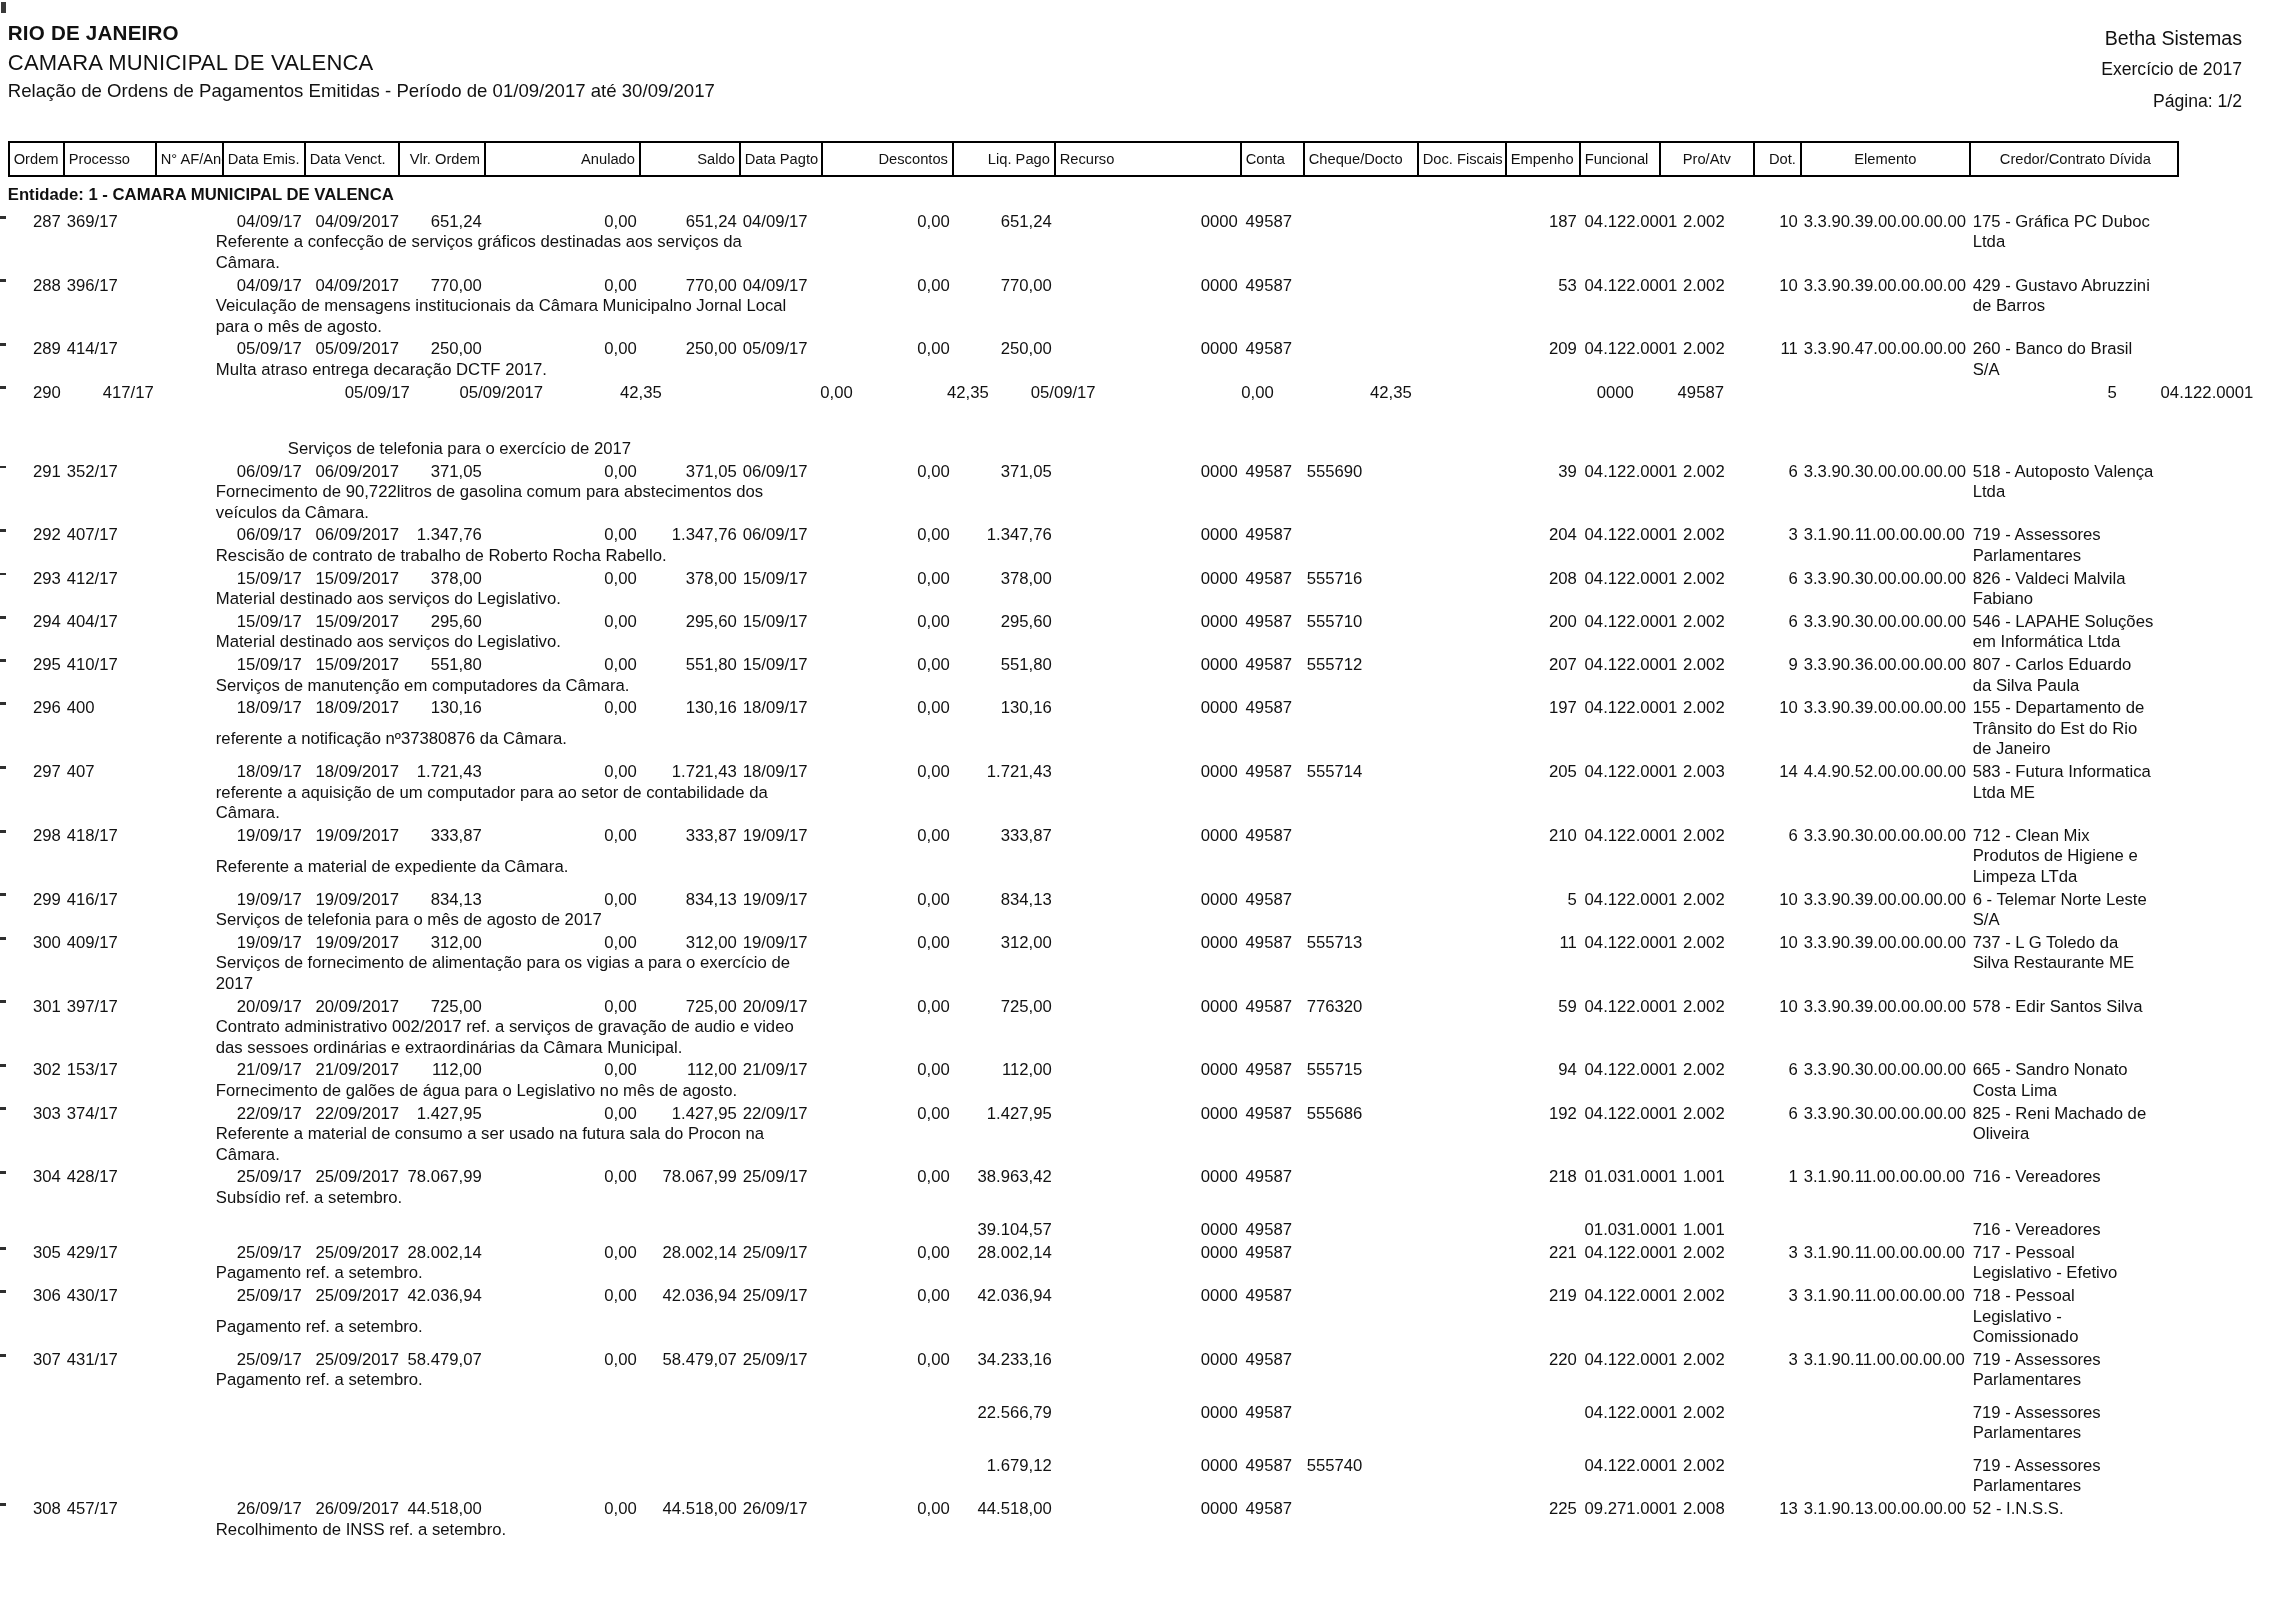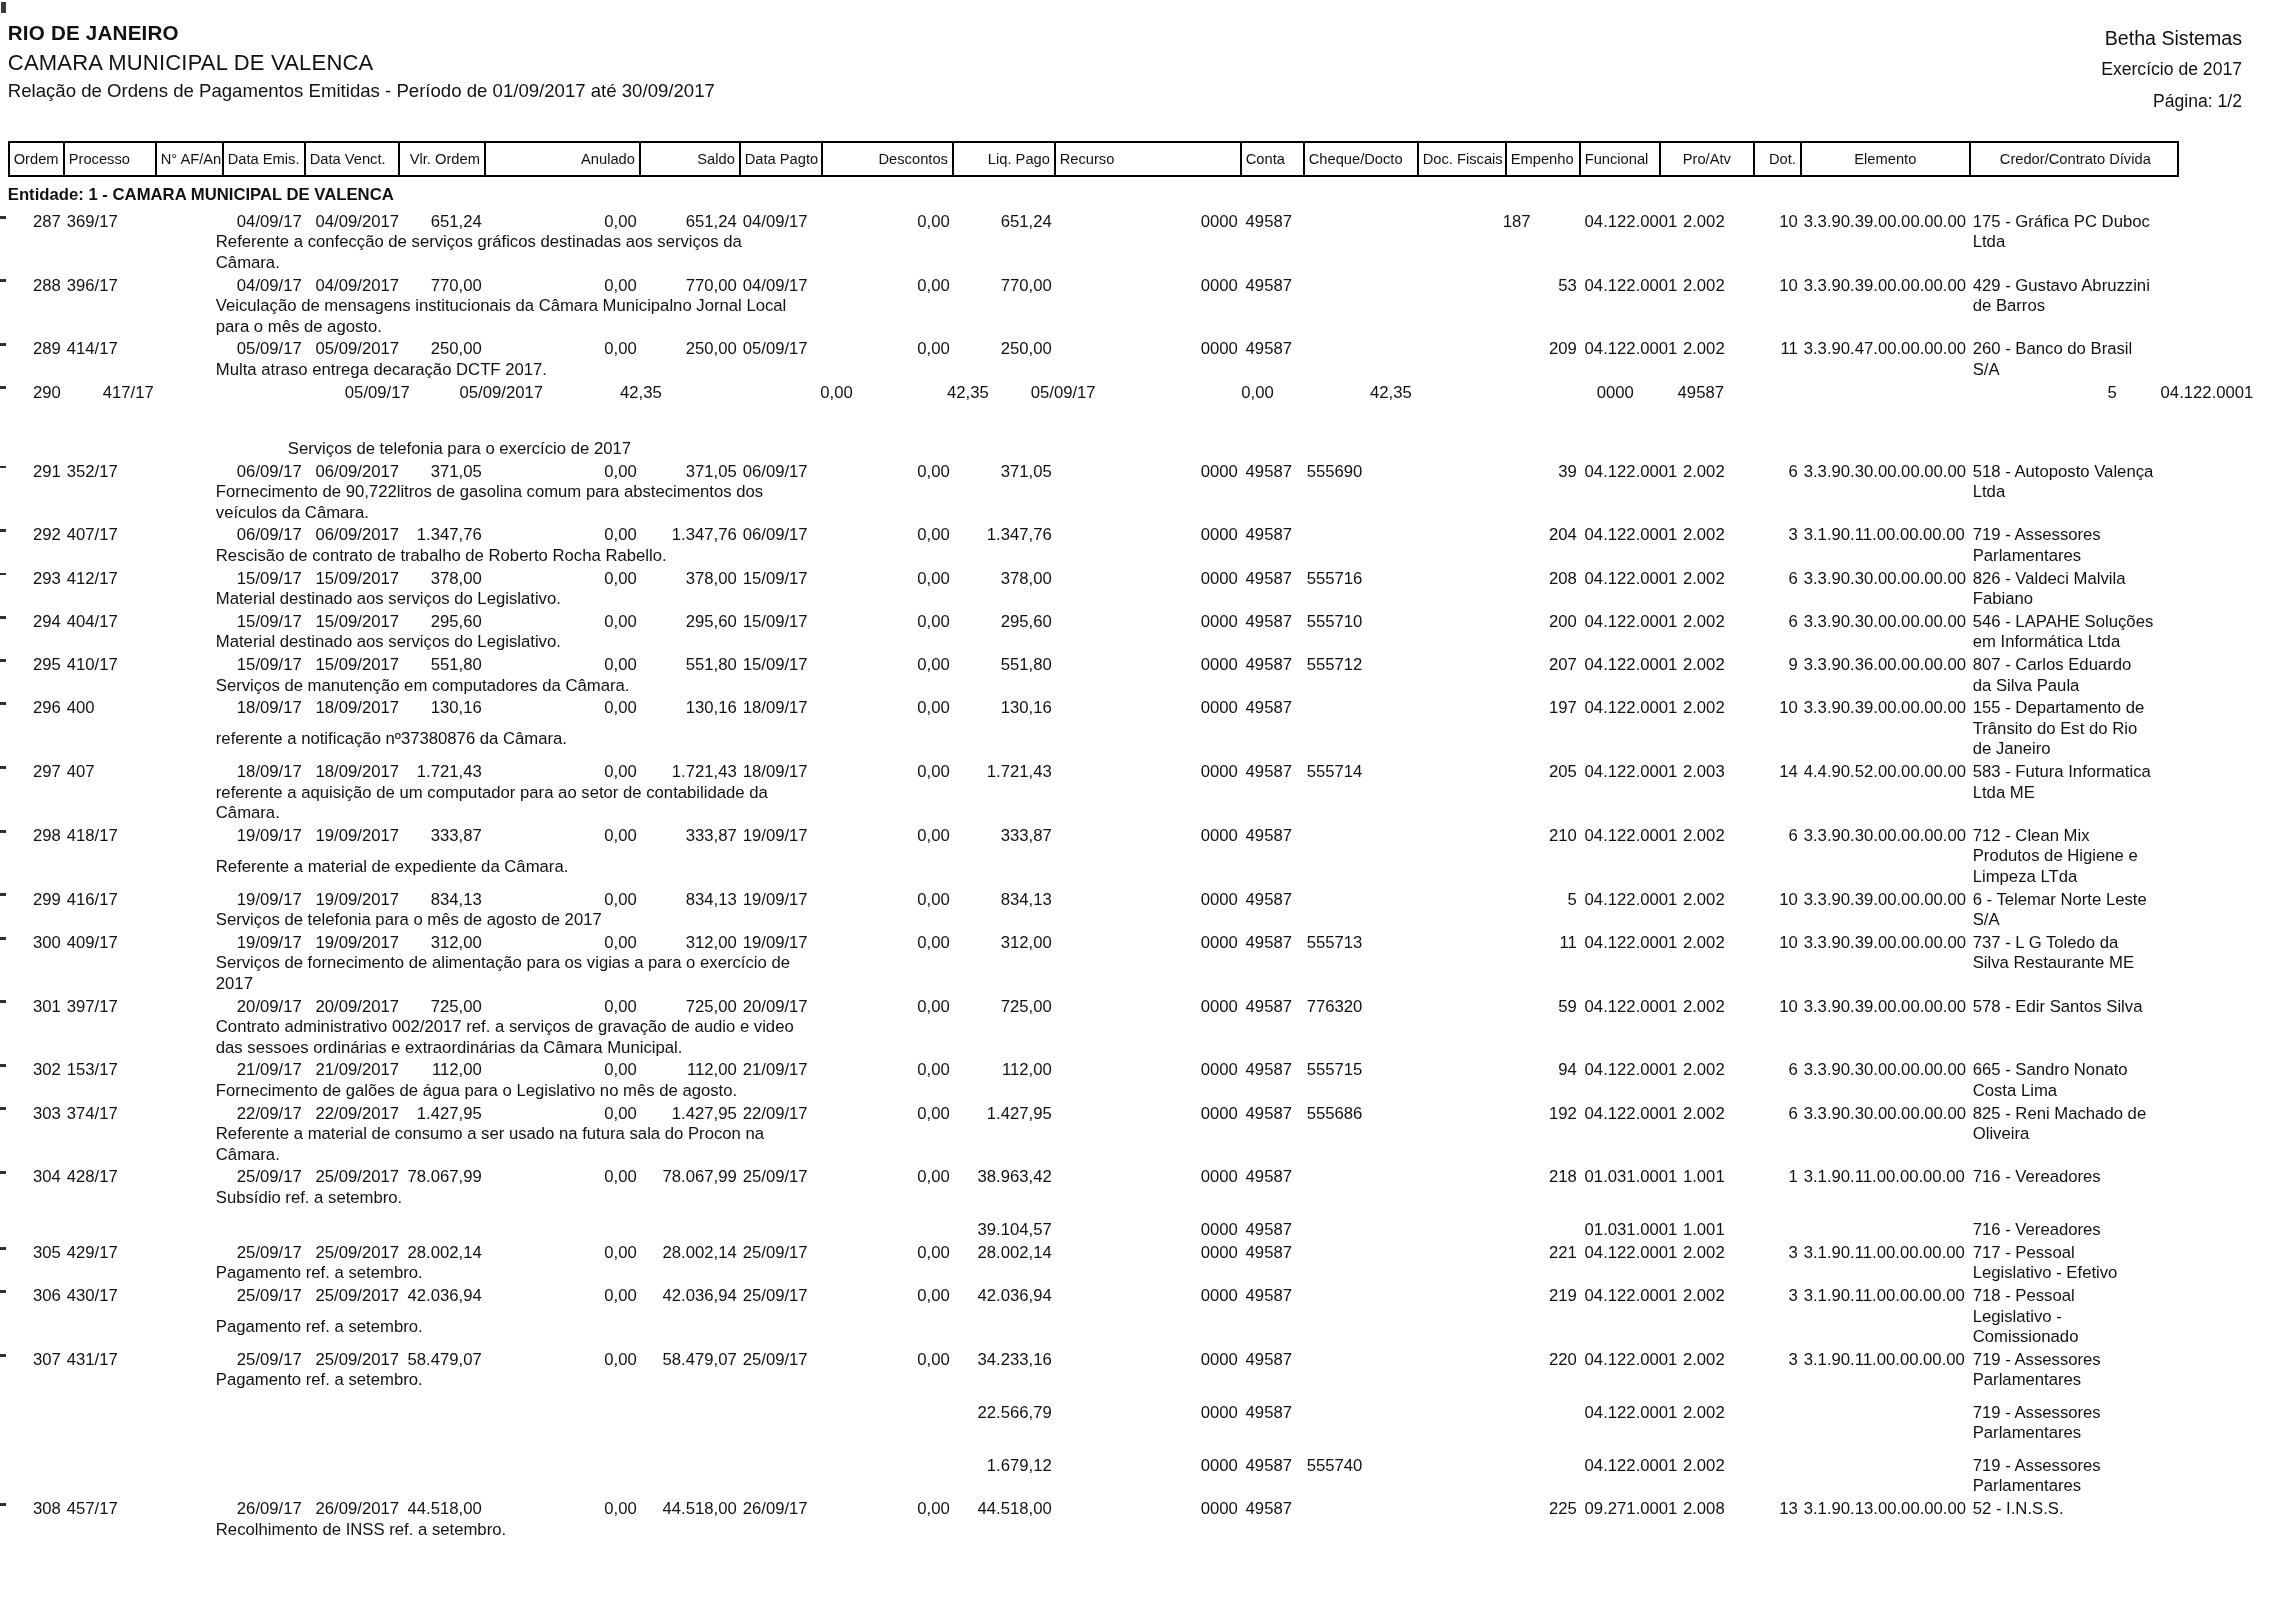--- a/index.html
+++ b/index.html
@@ -127,21 +127,21 @@
         <div class="cell" style="grid-area: 1 / 4; text-align: right;">04/09/17</div>
         <div class="cell" style="grid-area: 1 / 5; text-align: left; padding-left: 13.7px;">04/09/2017</div>
         <div class="cell" style="grid-area: 1 / 6; text-align: right;">651,24</div>
         <div class="cell" style="grid-area: 1 / 7; text-align: right;">0,00</div>
         <div class="cell" style="grid-area: 1 / 8; text-align: right;">651,24</div>
         <div class="cell" style="grid-area: 1 / 9; text-align: left; padding-left: 5.9px;">04/09/17</div>
         <div class="cell" style="grid-area: 1 / 10; text-align: right;">0,00</div>
         <div class="cell" style="grid-area: 1 / 11; text-align: right;">651,24</div>
         <div class="cell" style="grid-area: 1 / 12; text-align: right;">0000</div>
         <div class="cell" style="grid-area: 1 / 13; text-align: left; padding-left: 7.8px;">49587</div>
-        <div class="cell" style="grid-area: 1 / 16; ">187</div>
+        <div class="cell" style="grid-area: 1 / 16; text-align: right;">187</div>
         <div class="cell" style="grid-area: 1 / 17; text-align: left; padding-left: 7.8px;">04.122.0001</div>
         <div class="cell" style="grid-area: 1 / 18; text-align: center;">2.002</div>
         <div class="cell" style="grid-area: 1 / 19; text-align: right;">10</div>
         <div class="cell" style="grid-area: 1 / 20; text-align: left; padding-left: 5.9px;">3.3.90.39.00.00.00.00</div>
         <div class="cell credor" style="grid-area: 1 / 21 / span 2; text-align: left; padding-left: 5.9px;">175 - Gráfica PC Duboc Ltda</div>
         <div class="desc">Referente a confecção de serviços gráficos destinadas aos serviços da Câmara.</div>
       </div>
       <div class="grid row-group" style="grid-template-columns: 53px 92px 67px 82px 94px 86px 155px 100px 82px 131px 102px 186px 63px 114px 88px 74px 80px 94px 47px 169px 211px;">
         <div class="cell" style="grid-area: 1 / 1; text-align: right;">288</div>
         <div class="cell" style="grid-area: 1 / 2; text-align: left; padding-left: 5.9px;">396/17</div>

